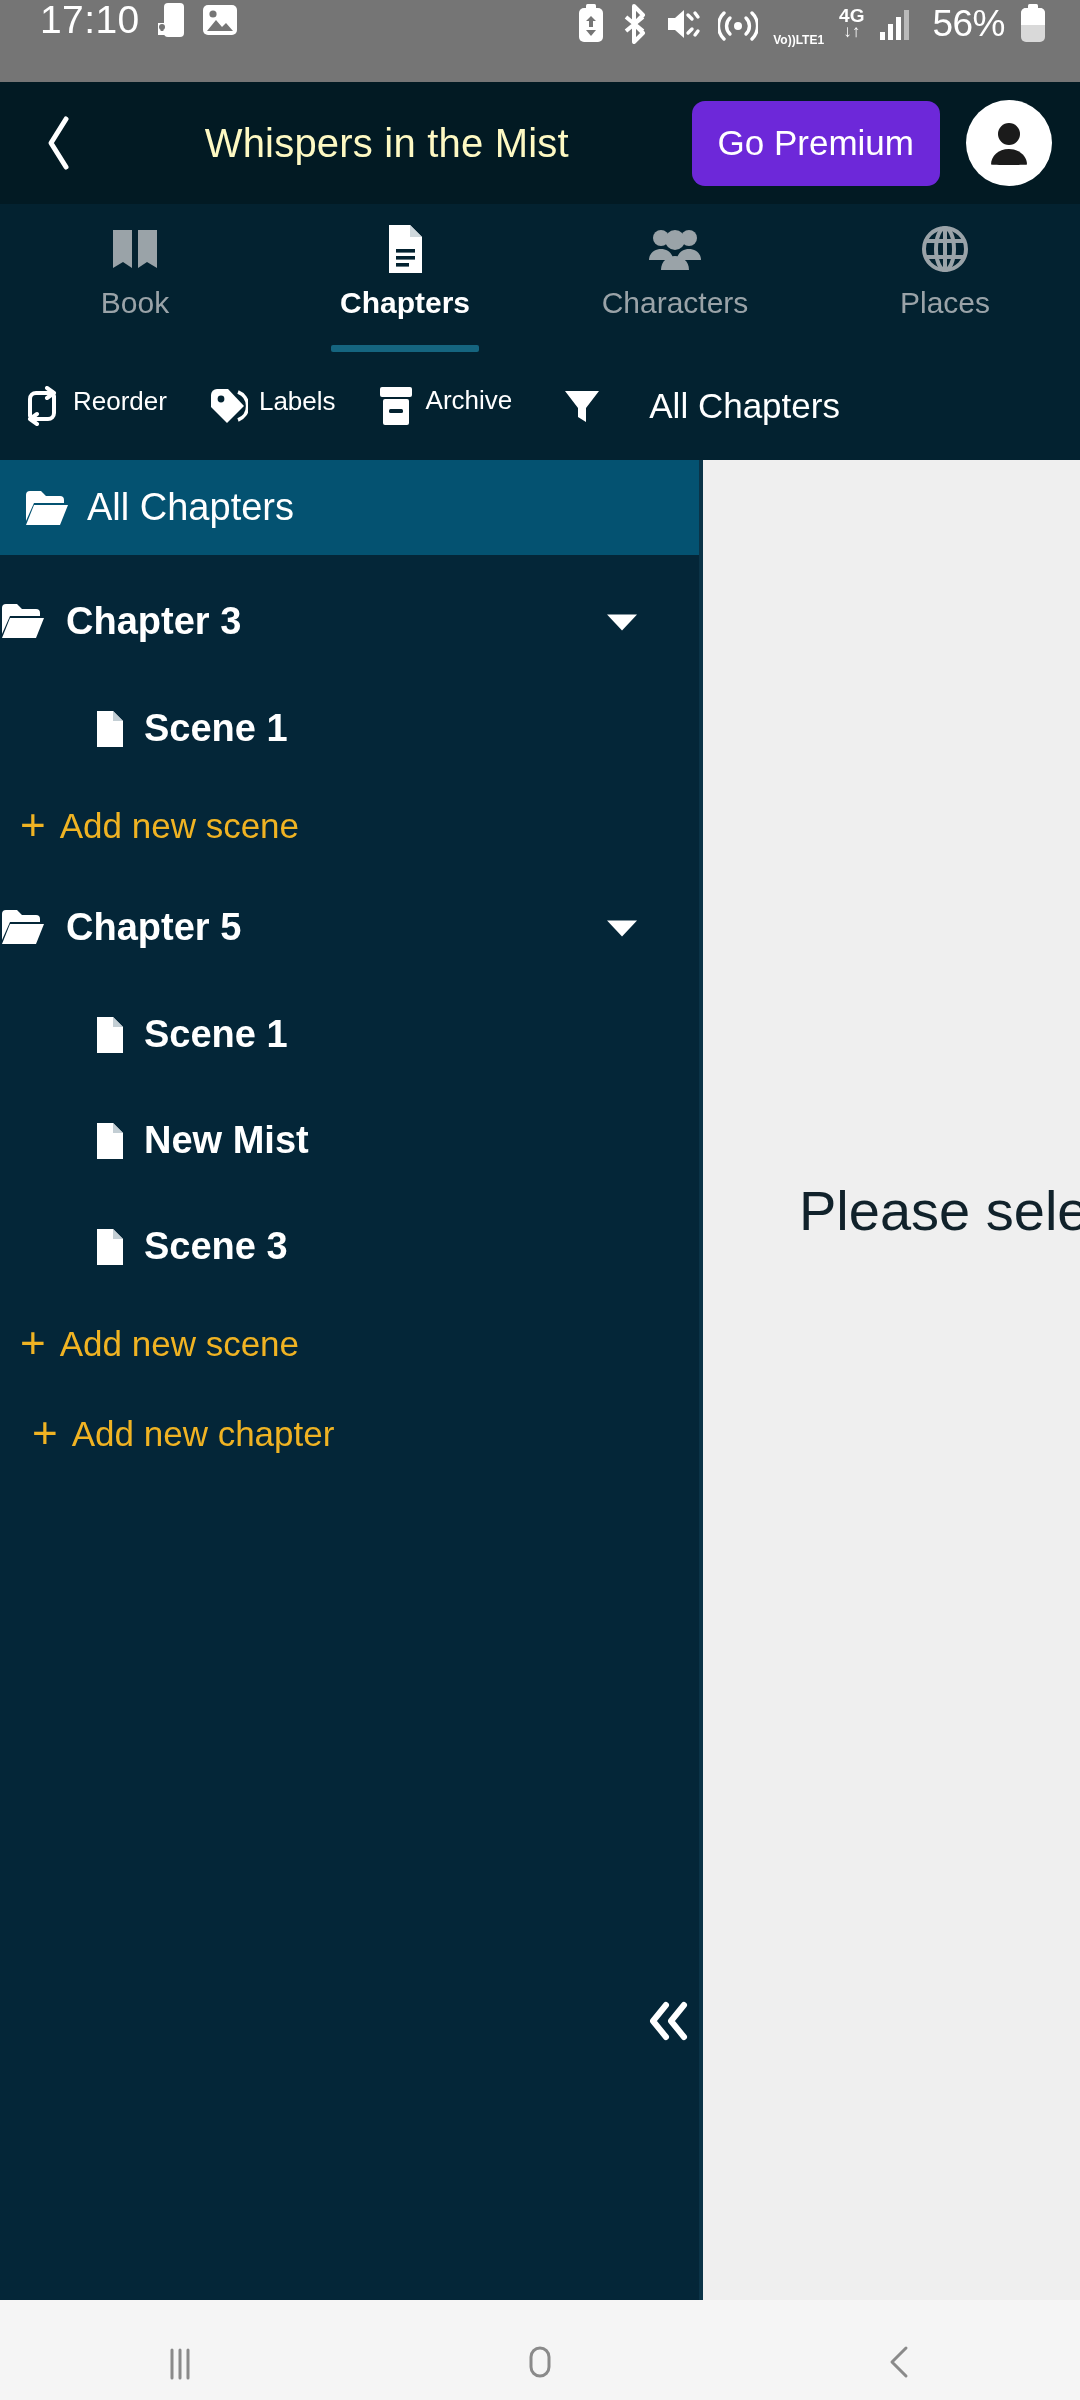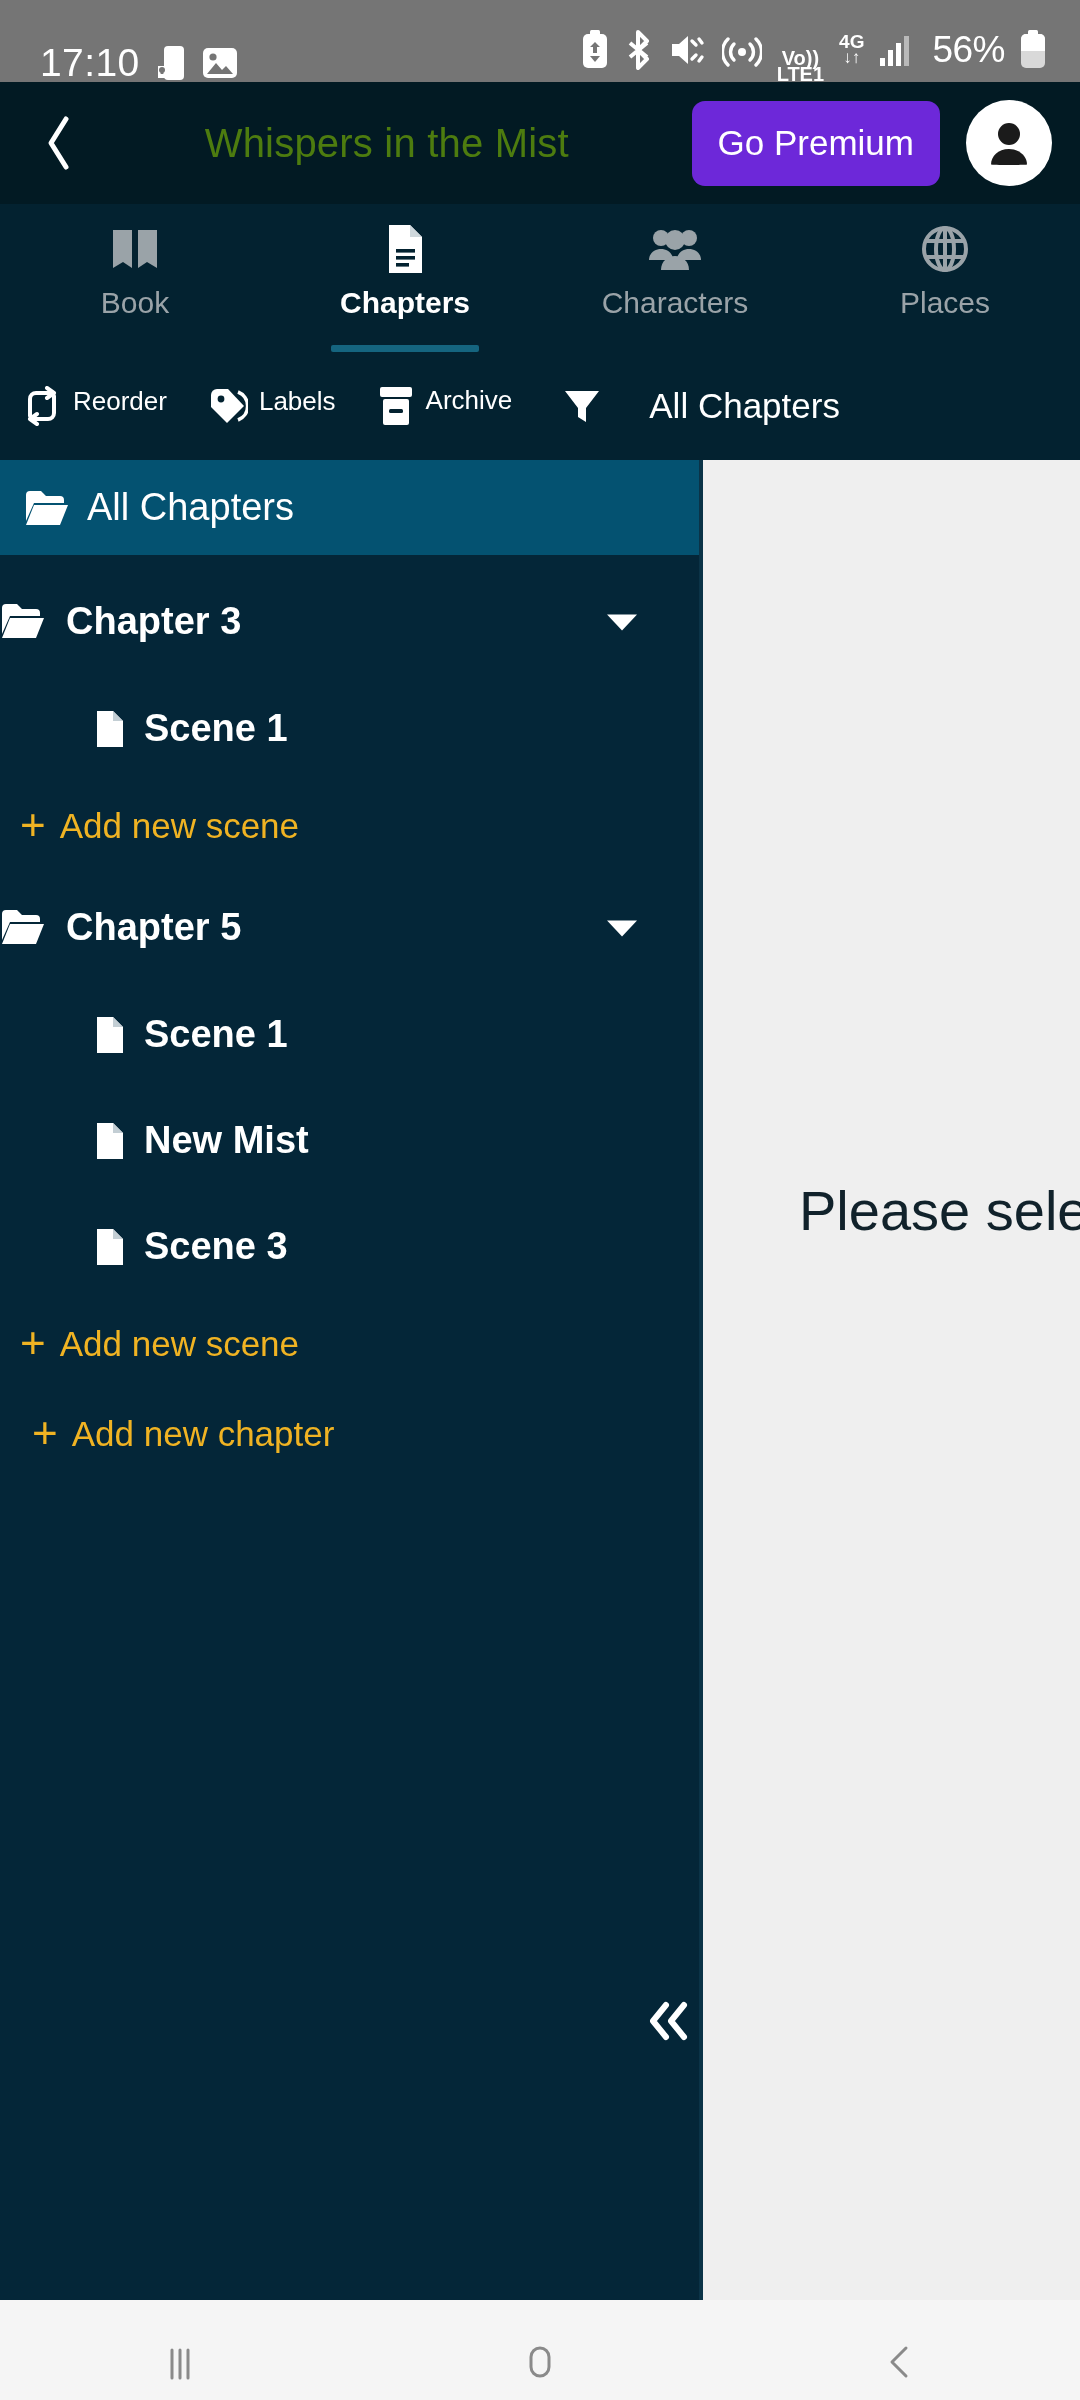--- a/index.html
+++ b/index.html
@@ -6,46 +6,46 @@
   html,body { width:1080px; height:2400px; background:#042638; }
   body {
     font-family:"Liberation Sans", sans-serif;
     -webkit-font-smoothing:antialiased;
     overflow:hidden;
   }
 
   
   .statusbar{
     height:82px; width:1080px; background:#757575;
-    display:flex; align-items:flex-end; justify-content:space-between;
+    display:flex; align-items:flex-start; justify-content:space-between;
     padding:0 34px 0 40px; color:#ffffff;
   }
   .sb-left{ display:flex; align-items:center; gap:16px; }
   .sb-clock{ font-size:39px; letter-spacing:0.4px; font-weight:400; line-height:1; }
   .sb-right{ display:flex; align-items:center; gap:15px; }
   .sb-ico{ display:flex; align-items:center; justify-content:center; }
-  .volte{ display:flex; flex-direction:column; align-items:center;
-          font-size:20px; line-height:16px; font-weight:700;margin-top:32px; }
+  .volte{ display:flex; flex-direction:row; align-items:center;
+          font-size:12px; line-height:16px; font-weight:700;margin-top:32px; }
   .fourg{ display:flex; align-items:center; gap:1px; }
   .fourg-col{ display:flex; flex-direction:column; align-items:center; line-height:16px; }
   .fourg-col b{ font-size:19px; font-weight:700; }
   .fourg-col span{ font-size:17px; font-weight:700; }
   .sb-batt{ font-size:37px; font-weight:400; margin-left:4px; letter-spacing:-0.5px;}
 
   
   .appbar{
     height:122px; background:#021a23; display:flex; align-items:center;
     padding:0 28px 0 26px; gap:0;
   }
   .back-btn{
     width:66px; height:66px; display:flex; align-items:center; justify-content:center;
     color:#ffffff; flex:0 0 auto;
   }
   .app-title{
-    flex:1 1 auto; color:#4d7c0f; font-size:40px; font-weight:400;
+    flex:1 1 auto; color:#fef9c3; font-size:40px; font-weight:400;
     text-align:center; letter-spacing:0.2px; padding-right:10px;
   }
   .premium-btn{
     background:#6d28d9; color:#ffffff; border-radius:13px;
     font-size:35px; padding:24px 26px 26px 26px; line-height:1;
     white-space:nowrap; flex:0 0 auto;
   }
   .avatar{
     width:86px; height:86px; border-radius:50%; background:#ffffff;
     margin-left:26px; flex:0 0 auto; display:flex; align-items:center; justify-content:center;

